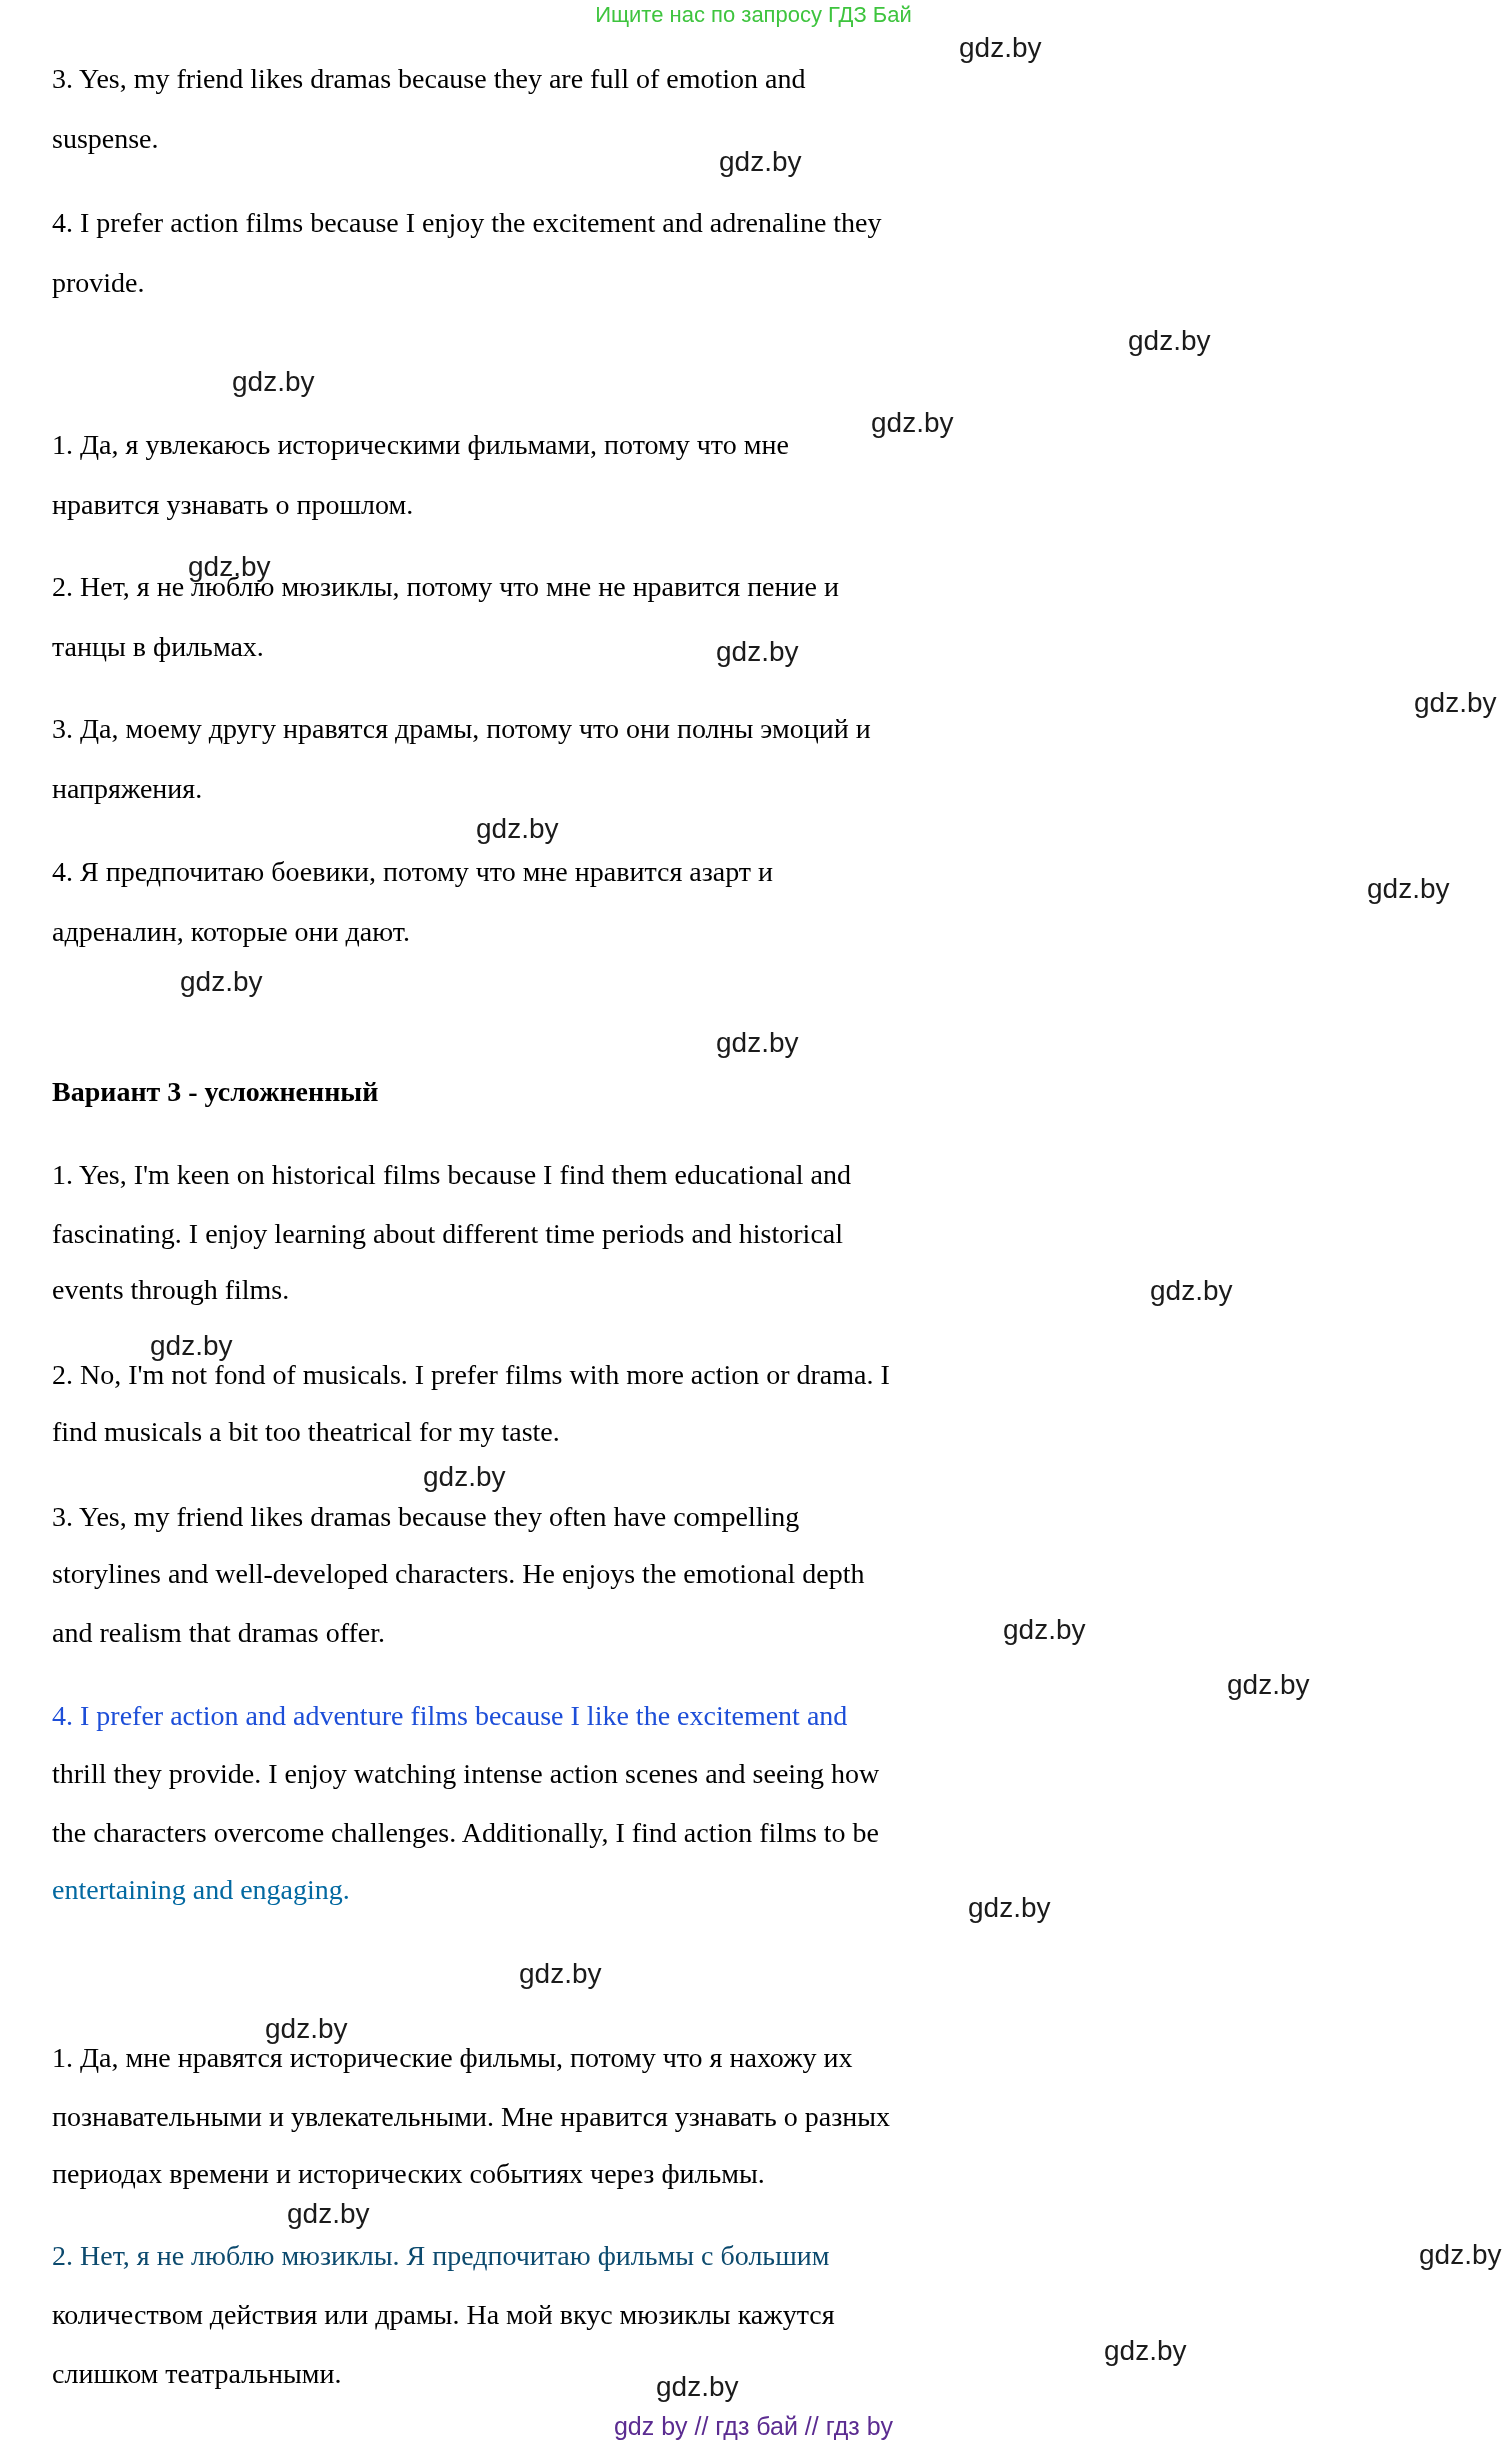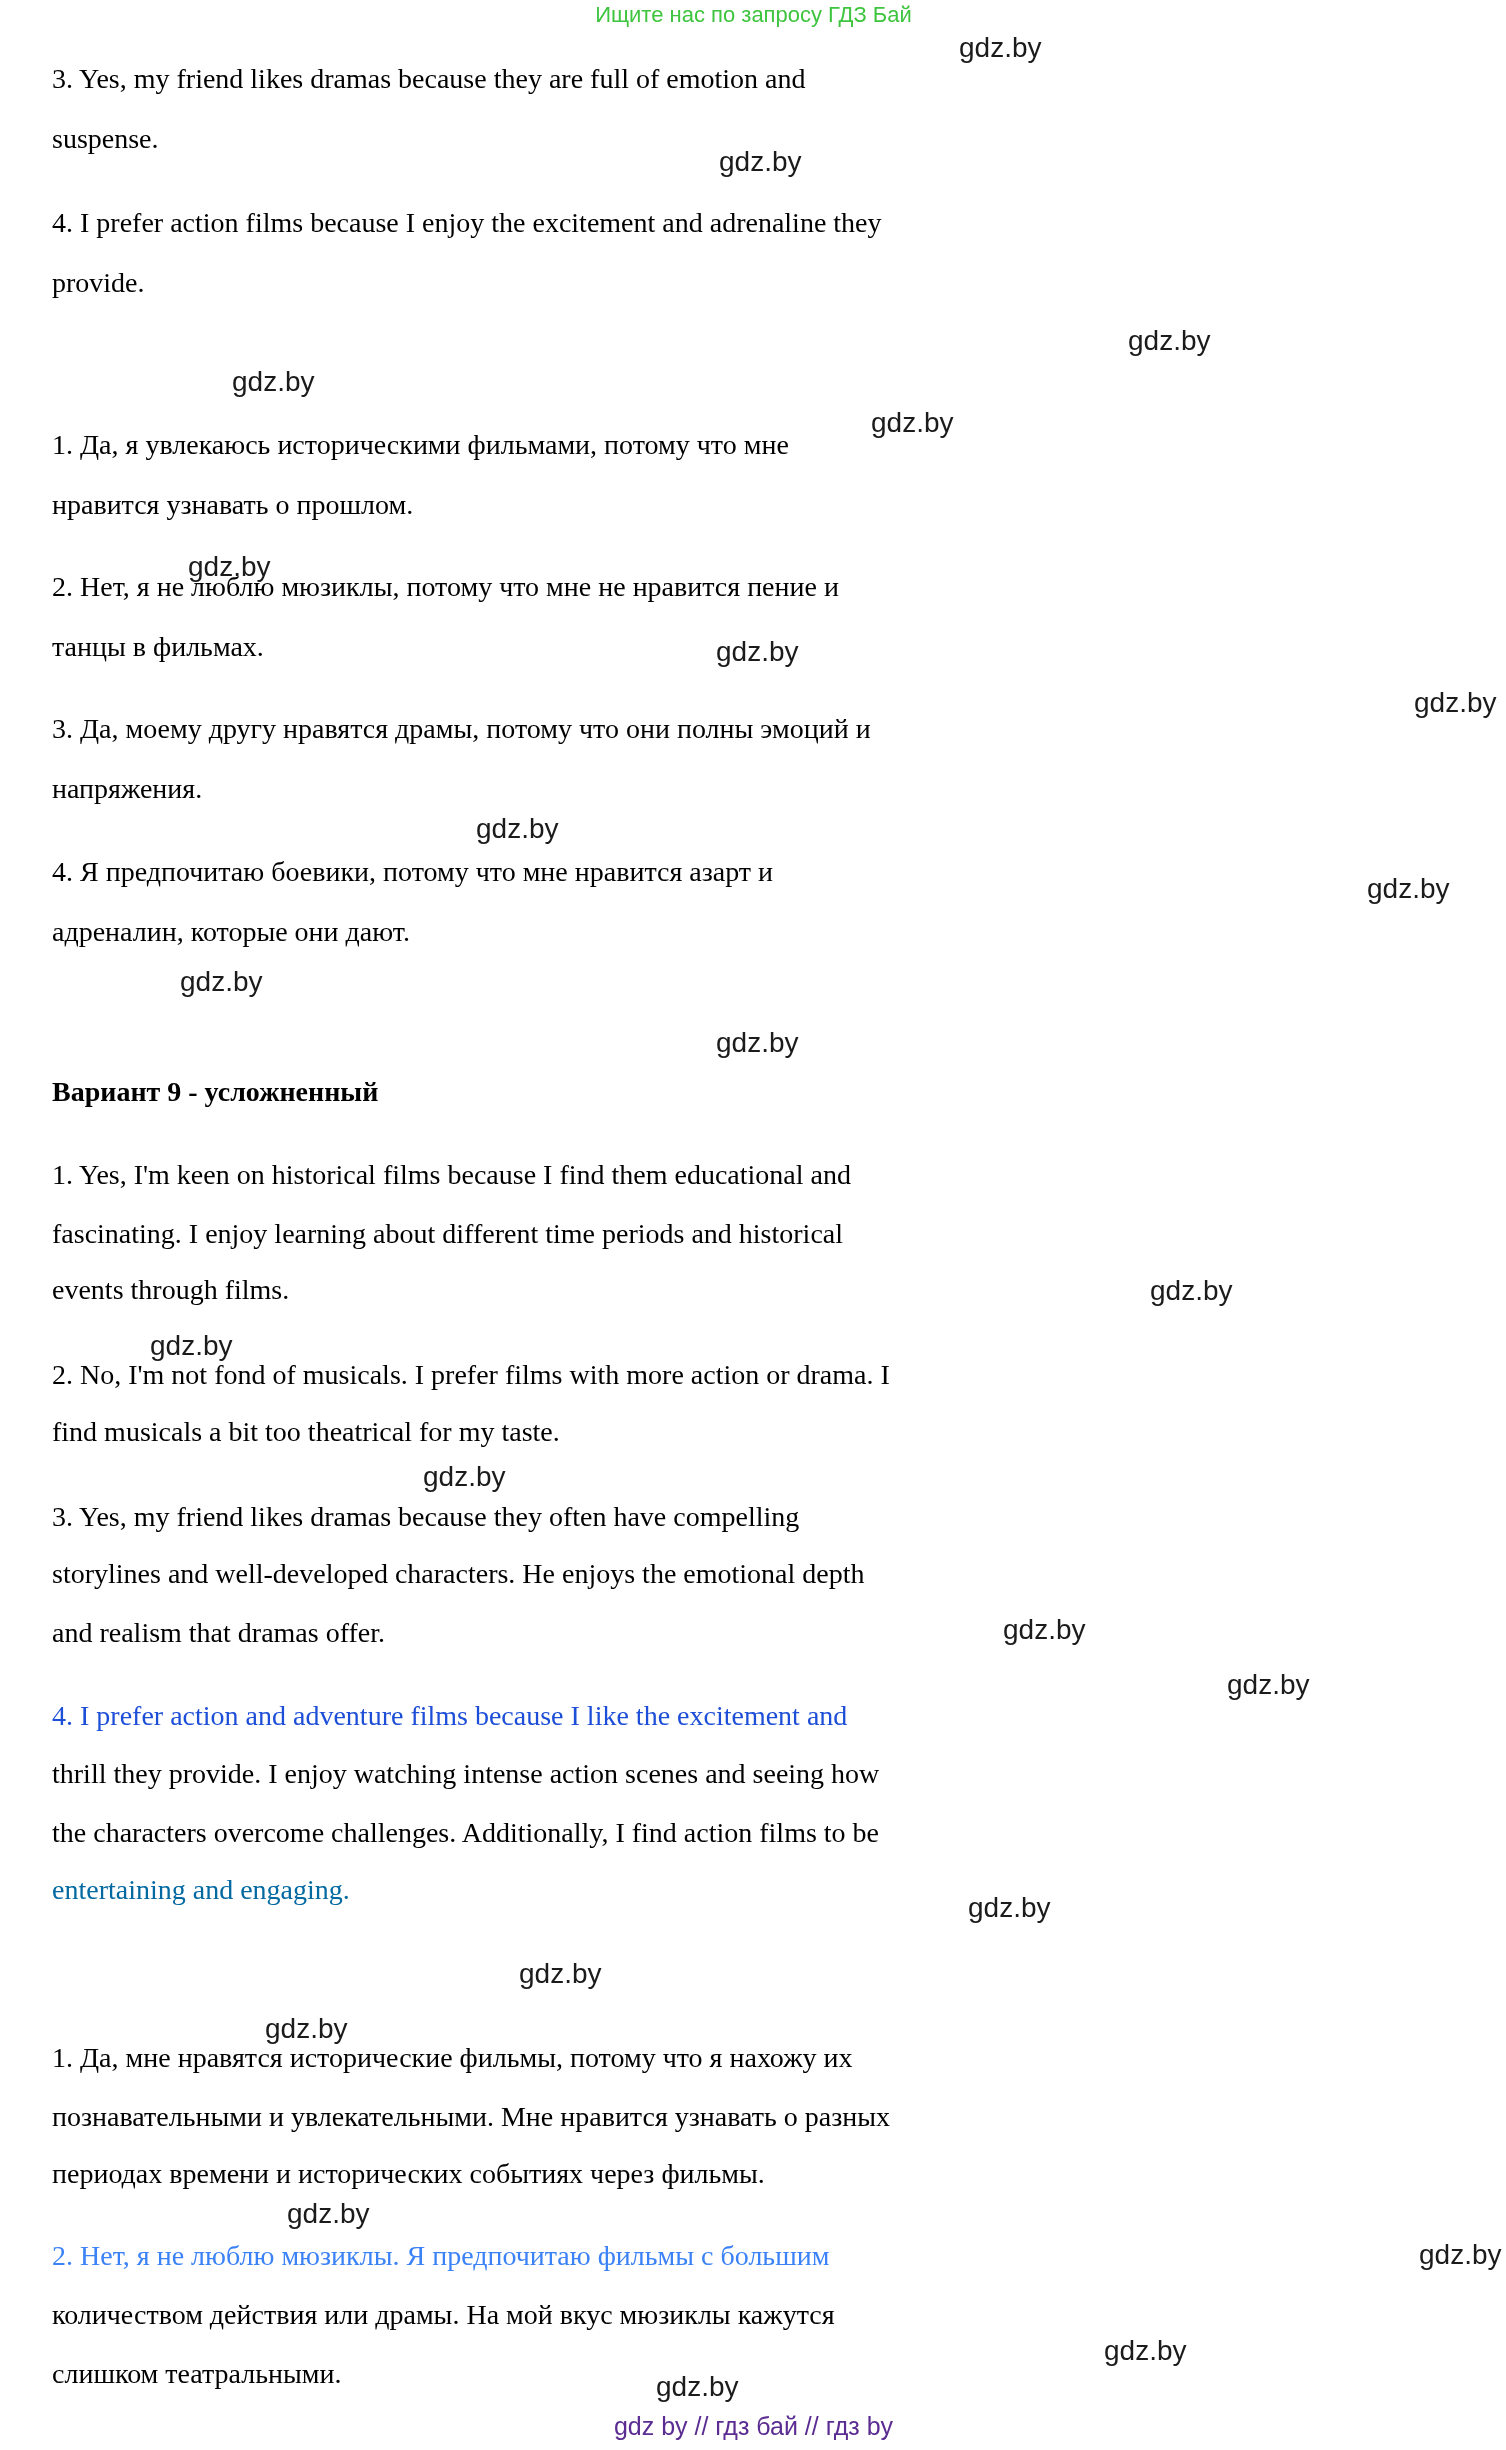--- a/index.html
+++ b/index.html
@@ -98,36 +98,36 @@
       <div class="line" style="top: 207px; color: rgb(0, 0, 0);">4. I prefer action films because I enjoy the excitement and adrenaline they</div>
       <div class="line" style="top: 267px; color: rgb(0, 0, 0);">provide.</div>
       <div class="line" style="top: 429px; color: rgb(0, 0, 0);">1. Да, я увлекаюсь историческими фильмами, потому что мне</div>
       <div class="line" style="top: 489px; color: rgb(0, 0, 0);">нравится узнавать о прошлом.</div>
       <div class="line" style="top: 571px; color: rgb(0, 0, 0);">2. Нет, я не люблю мюзиклы, потому что мне не нравится пение и</div>
       <div class="line" style="top: 631px; color: rgb(0, 0, 0);">танцы в фильмах.</div>
       <div class="line" style="top: 713px; color: rgb(0, 0, 0);">3. Да, моему другу нравятся драмы, потому что они полны эмоций и</div>
       <div class="line" style="top: 773px; color: rgb(0, 0, 0);">напряжения.</div>
       <div class="line" style="top: 856px; color: rgb(0, 0, 0);">4. Я предпочитаю боевики, потому что мне нравится азарт и</div>
       <div class="line" style="top: 916px; color: rgb(0, 0, 0);">адреналин, которые они дают.</div>
-      <div class="line bold" style="top: 1076px; color: rgb(0, 0, 0);">Вариант 9 - усложненный</div>
+      <div class="line bold" style="top: 1076px; color: rgb(0, 0, 0);">Вариант 3 - усложненный</div>
       <div class="line" style="top: 1159px; color: rgb(0, 0, 0);">1. Yes, I'm keen on historical films because I find them educational and</div>
       <div class="line" style="top: 1218px; color: rgb(0, 0, 0);">fascinating. I enjoy learning about different time periods and historical</div>
       <div class="line" style="top: 1274px; color: rgb(0, 0, 0);">events through films.</div>
       <div class="line" style="top: 1359px; color: rgb(0, 0, 0);">2. No, I'm not fond of musicals. I prefer films with more action or drama. I</div>
       <div class="line" style="top: 1416px; color: rgb(0, 0, 0);">find musicals a bit too theatrical for my taste.</div>
       <div class="line" style="top: 1501px; color: rgb(0, 0, 0);">3. Yes, my friend likes dramas because they often have compelling</div>
       <div class="line" style="top: 1558px; color: rgb(0, 0, 0);">storylines and well-developed characters. He enjoys the emotional depth</div>
       <div class="line" style="top: 1617px; color: rgb(0, 0, 0);">and realism that dramas offer.</div>
       <div class="line" style="top: 1700px; color: #1d4ed8;">4. I prefer action and adventure films because I like the excitement and</div>
       <div class="line" style="top: 1758px; color: rgb(0, 0, 0);">thrill they provide. I enjoy watching intense action scenes and seeing how</div>
       <div class="line" style="top: 1817px; color: rgb(0, 0, 0);">the characters overcome challenges. Additionally, I find action films to be</div>
       <div class="line" style="top: 1874px; color: #0369a1;">entertaining and engaging.</div>
       <div class="line" style="top: 2042px; color: rgb(0, 0, 0);">1. Да, мне нравятся исторические фильмы, потому что я нахожу их</div>
       <div class="line" style="top: 2101px; color: rgb(0, 0, 0);">познавательными и увлекательными. Мне нравится узнавать о разных</div>
       <div class="line" style="top: 2158px; color: rgb(0, 0, 0);">периодах времени и исторических событиях через фильмы.</div>
-      <div class="line" style="top: 2240px; color: #3b82f6; text-align: right;">2. Нет, я не люблю мюзиклы. Я предпочитаю фильмы с большим</div>
+      <div class="line" style="top: 2240px; color: #0c4a6e; text-align: right;">2. Нет, я не люблю мюзиклы. Я предпочитаю фильмы с большим</div>
       <div class="line" style="top: 2299px; color: rgb(0, 0, 0);">количеством действия или драмы. На мой вкус мюзиклы кажутся</div>
       <div class="line" style="top: 2358px; color: rgb(0, 0, 0);">слишком театральными.</div>
     </div>
 
   <div class="footer" style="color: rgb(91, 44, 145);">gdz by // гдз бай // гдз by</div>
 </div>
 
 
 </body></html>

